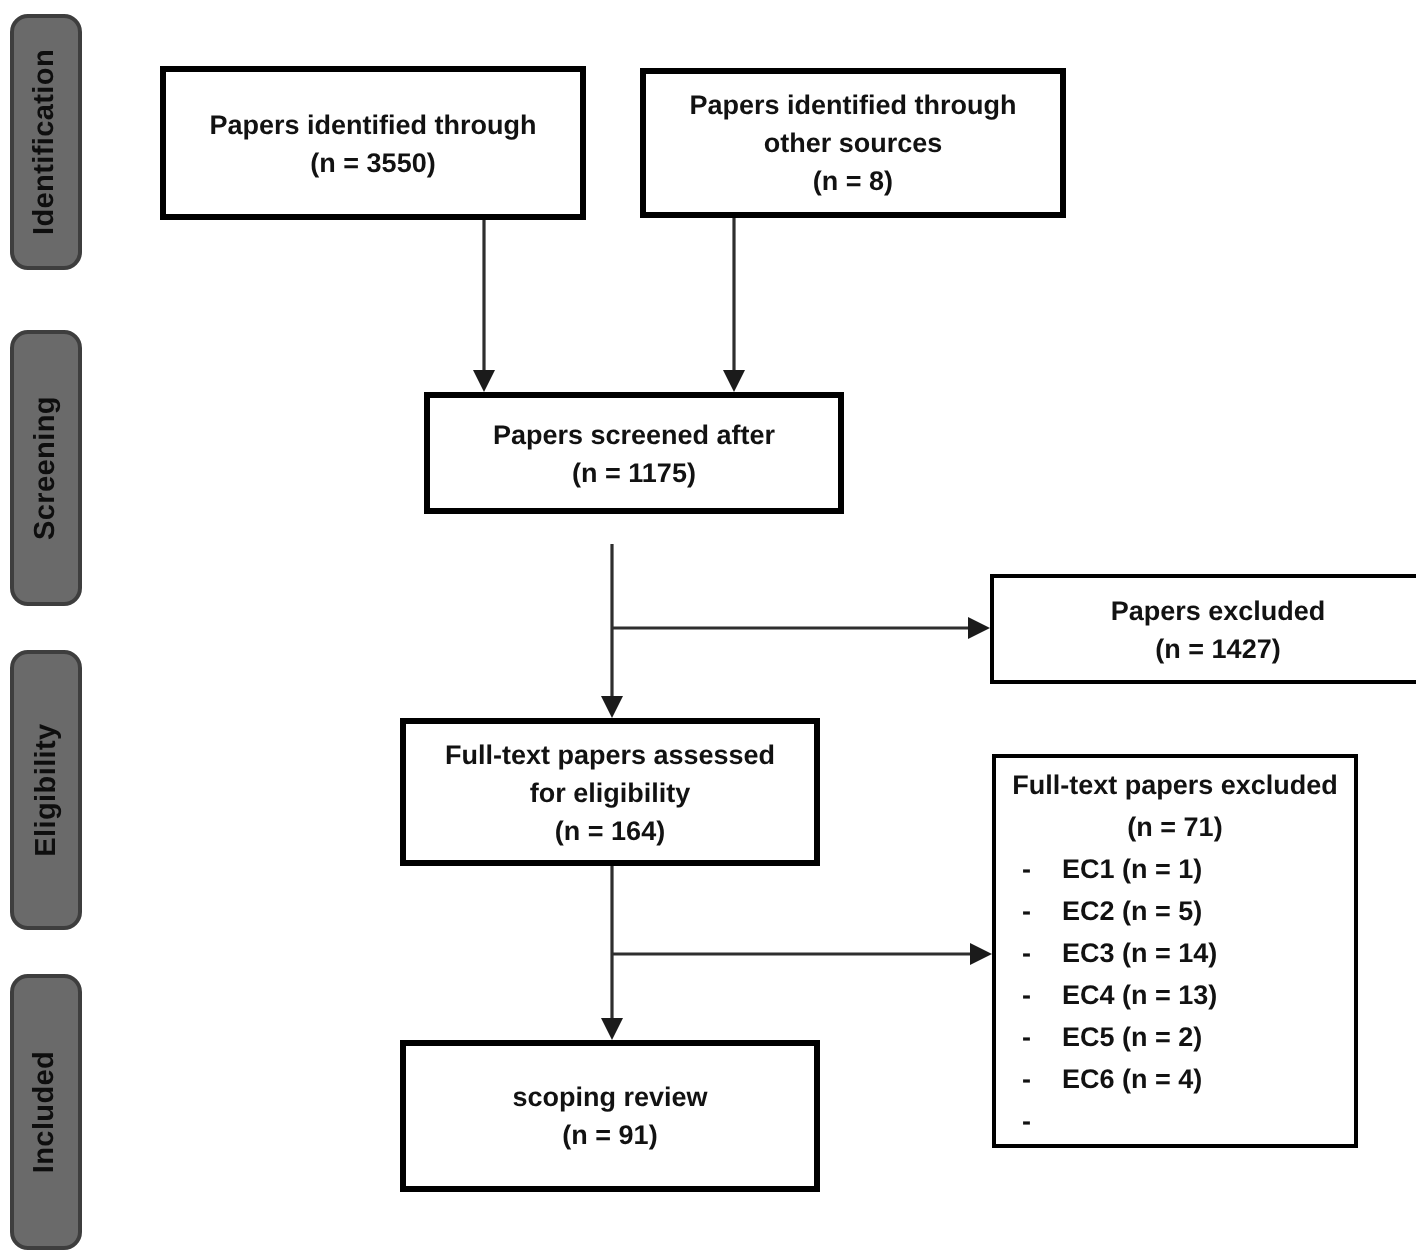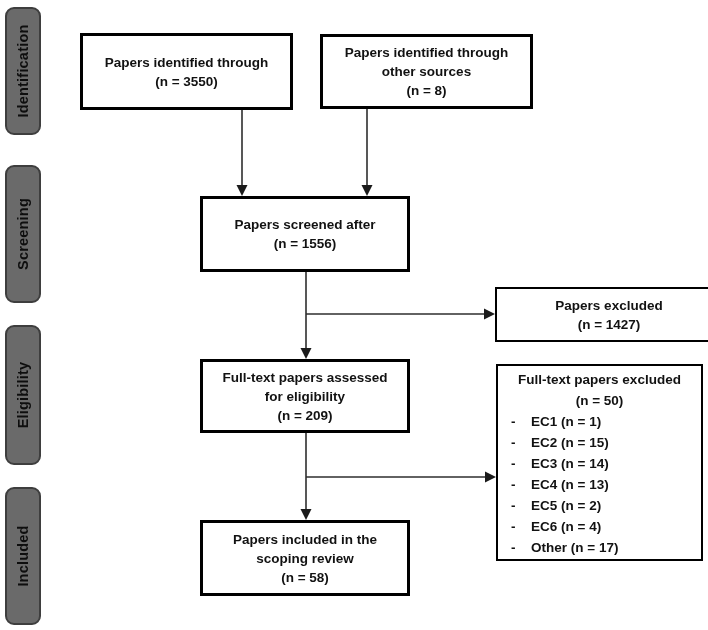--- a/index.html
+++ b/index.html
@@ -56,25 +56,25 @@
     align-items: center;
     justify-content: center;
     text-align: center;
     font-weight: bold;
     font-size: 13.5px;
     line-height: 19px;
     color: #121212;
   }
   #box-db          { left: 80px;  top: 33px;  width: 213px; height: 77px; }
   #box-other       { left: 320px; top: 34px;  width: 213px; height: 75px; }
-  #box-screened    { left: 200px; top: 196px; width: 210px; height: 76px; }
+  #box-screened    { left: 212px; top: 196px; width: 210px; height: 61px; }
   #box-excluded    { left: 495px; top: 287px; width: 228px; height: 55px; border-width: 2.5px; }
   #box-fulltext    { left: 200px; top: 359px; width: 210px; height: 74px; }
   #box-ft-excluded {
-    left: 496px; top: 364px; width: 207px; height: 197px;
+    left: 496px; top: 377px; width: 183px; height: 197px;
     border-width: 2.5px;
     justify-content: flex-start;
     padding-top: 3px;
     line-height: 21px;
   }
   #box-included    { left: 200px; top: 520px; width: 210px; height: 76px; }
 
   .ft-list { width: 100%; }
   .ft-item {
     display: flex;
@@ -127,68 +127,66 @@
   </div>
 
   <div class="fbox" id="box-other">
     <div>Papers identified through</div>
     <div>other sources</div>
     <div>(n = 8)</div>
   </div>
 
   <div class="fbox" id="box-screened">
     <div>Papers screened after</div>
-    <div>(n = 1556)</div>
+    <div>(n = 1175)</div>
   </div>
 
   <div class="fbox" id="box-excluded">
     <div>Papers excluded</div>
     <div>(n = 1427)</div>
   </div>
 
   <div class="fbox" id="box-fulltext">
     <div>Full-text papers assessed</div>
     <div>for eligibility</div>
-    <div>(n = 209)</div>
+    <div>(n = 164)</div>
   </div>
 
   <div class="fbox" id="box-ft-excluded">
     <div>Full-text papers excluded</div>
-    <div>(n = 50)</div>
+    <div>(n = 71)</div>
     <div class="ft-list">
       <div class="ft-item">
         <span class="dash">-</span>
         <span>EC1 (n = 1)</span>
       </div>
       <div class="ft-item">
         <span class="dash">-</span>
-        <span>EC2 (n = 15)</span>
+        <span>EC2 (n = 5)</span>
       </div>
       <div class="ft-item">
         <span class="dash">-</span>
         <span>EC3 (n = 14)</span>
       </div>
       <div class="ft-item">
         <span class="dash">-</span>
         <span>EC4 (n = 13)</span>
       </div>
       <div class="ft-item">
         <span class="dash">-</span>
         <span>EC5 (n = 2)</span>
       </div>
       <div class="ft-item">
         <span class="dash">-</span>
         <span>EC6 (n = 4)</span>
       </div>
       <div class="ft-item">
         <span class="dash">-</span>
-        <span>Other (n = 17)</span>
       </div>
     </div>
   </div>
 
   <div class="fbox" id="box-included">
-    <div>Papers included in the</div>
     <div>scoping review</div>
-    <div>(n = 58)</div>
+    <div>(n = 91)</div>
   </div>
 
 </div>
 
 </body></html>

